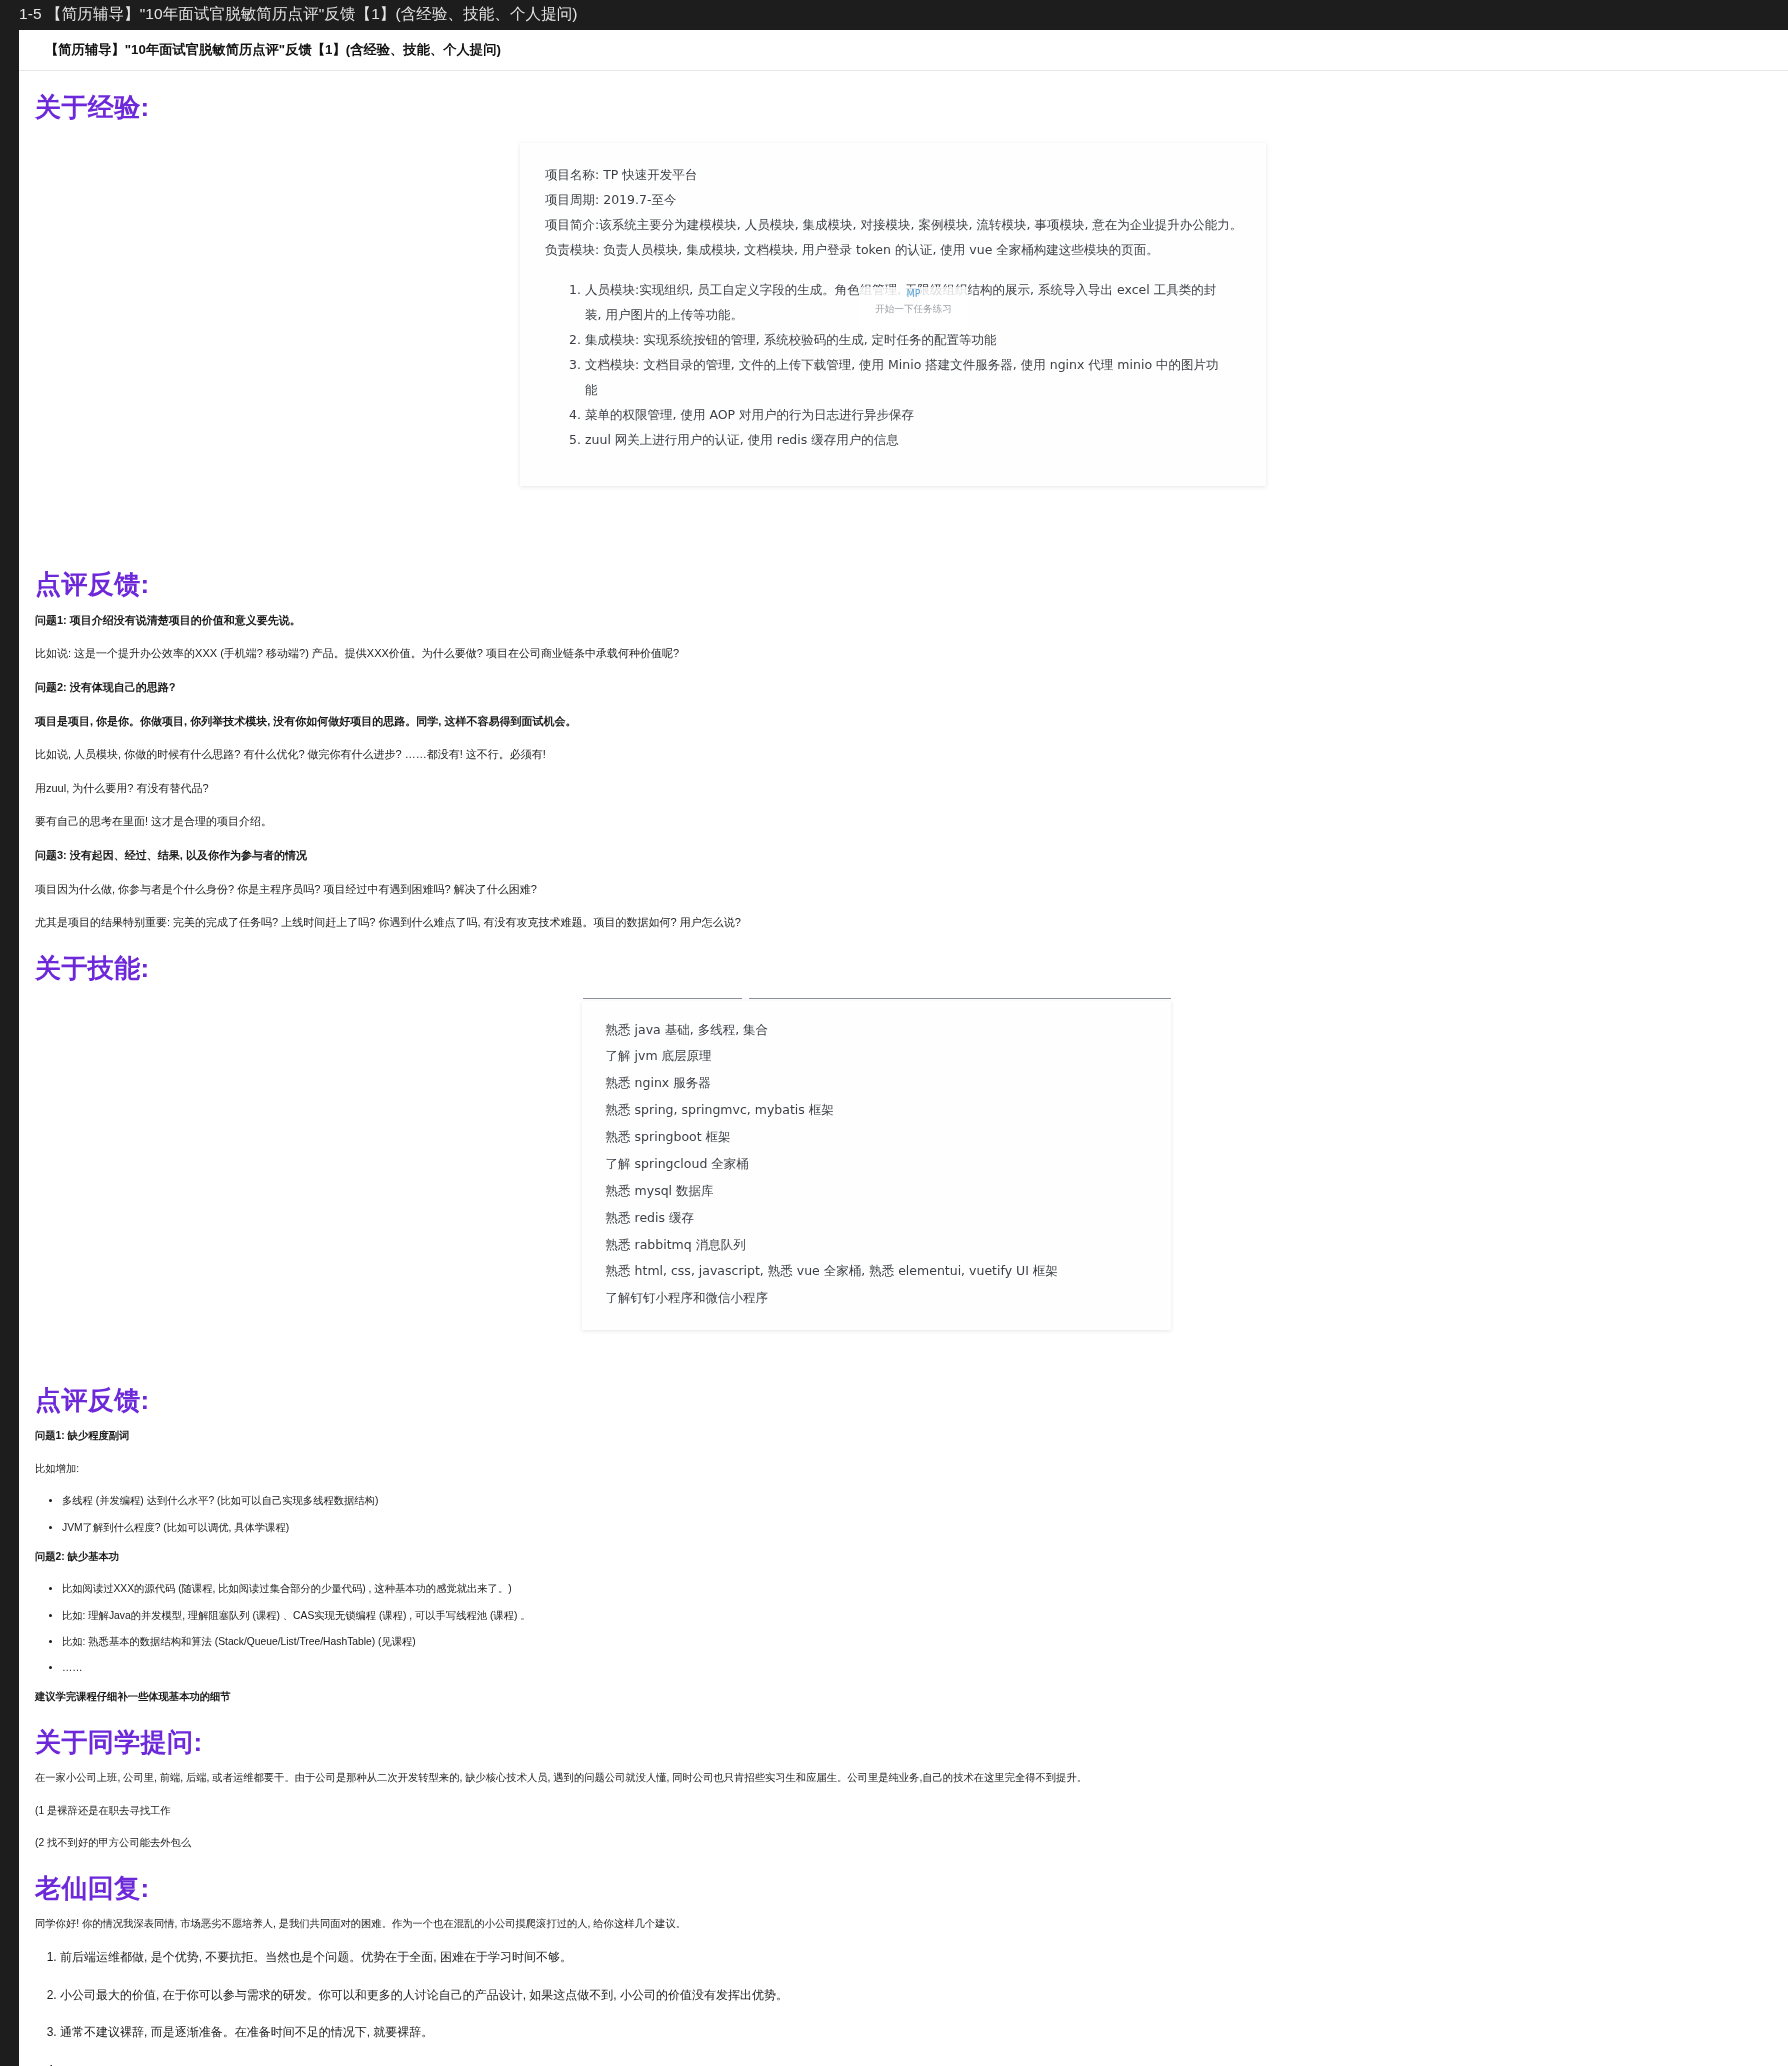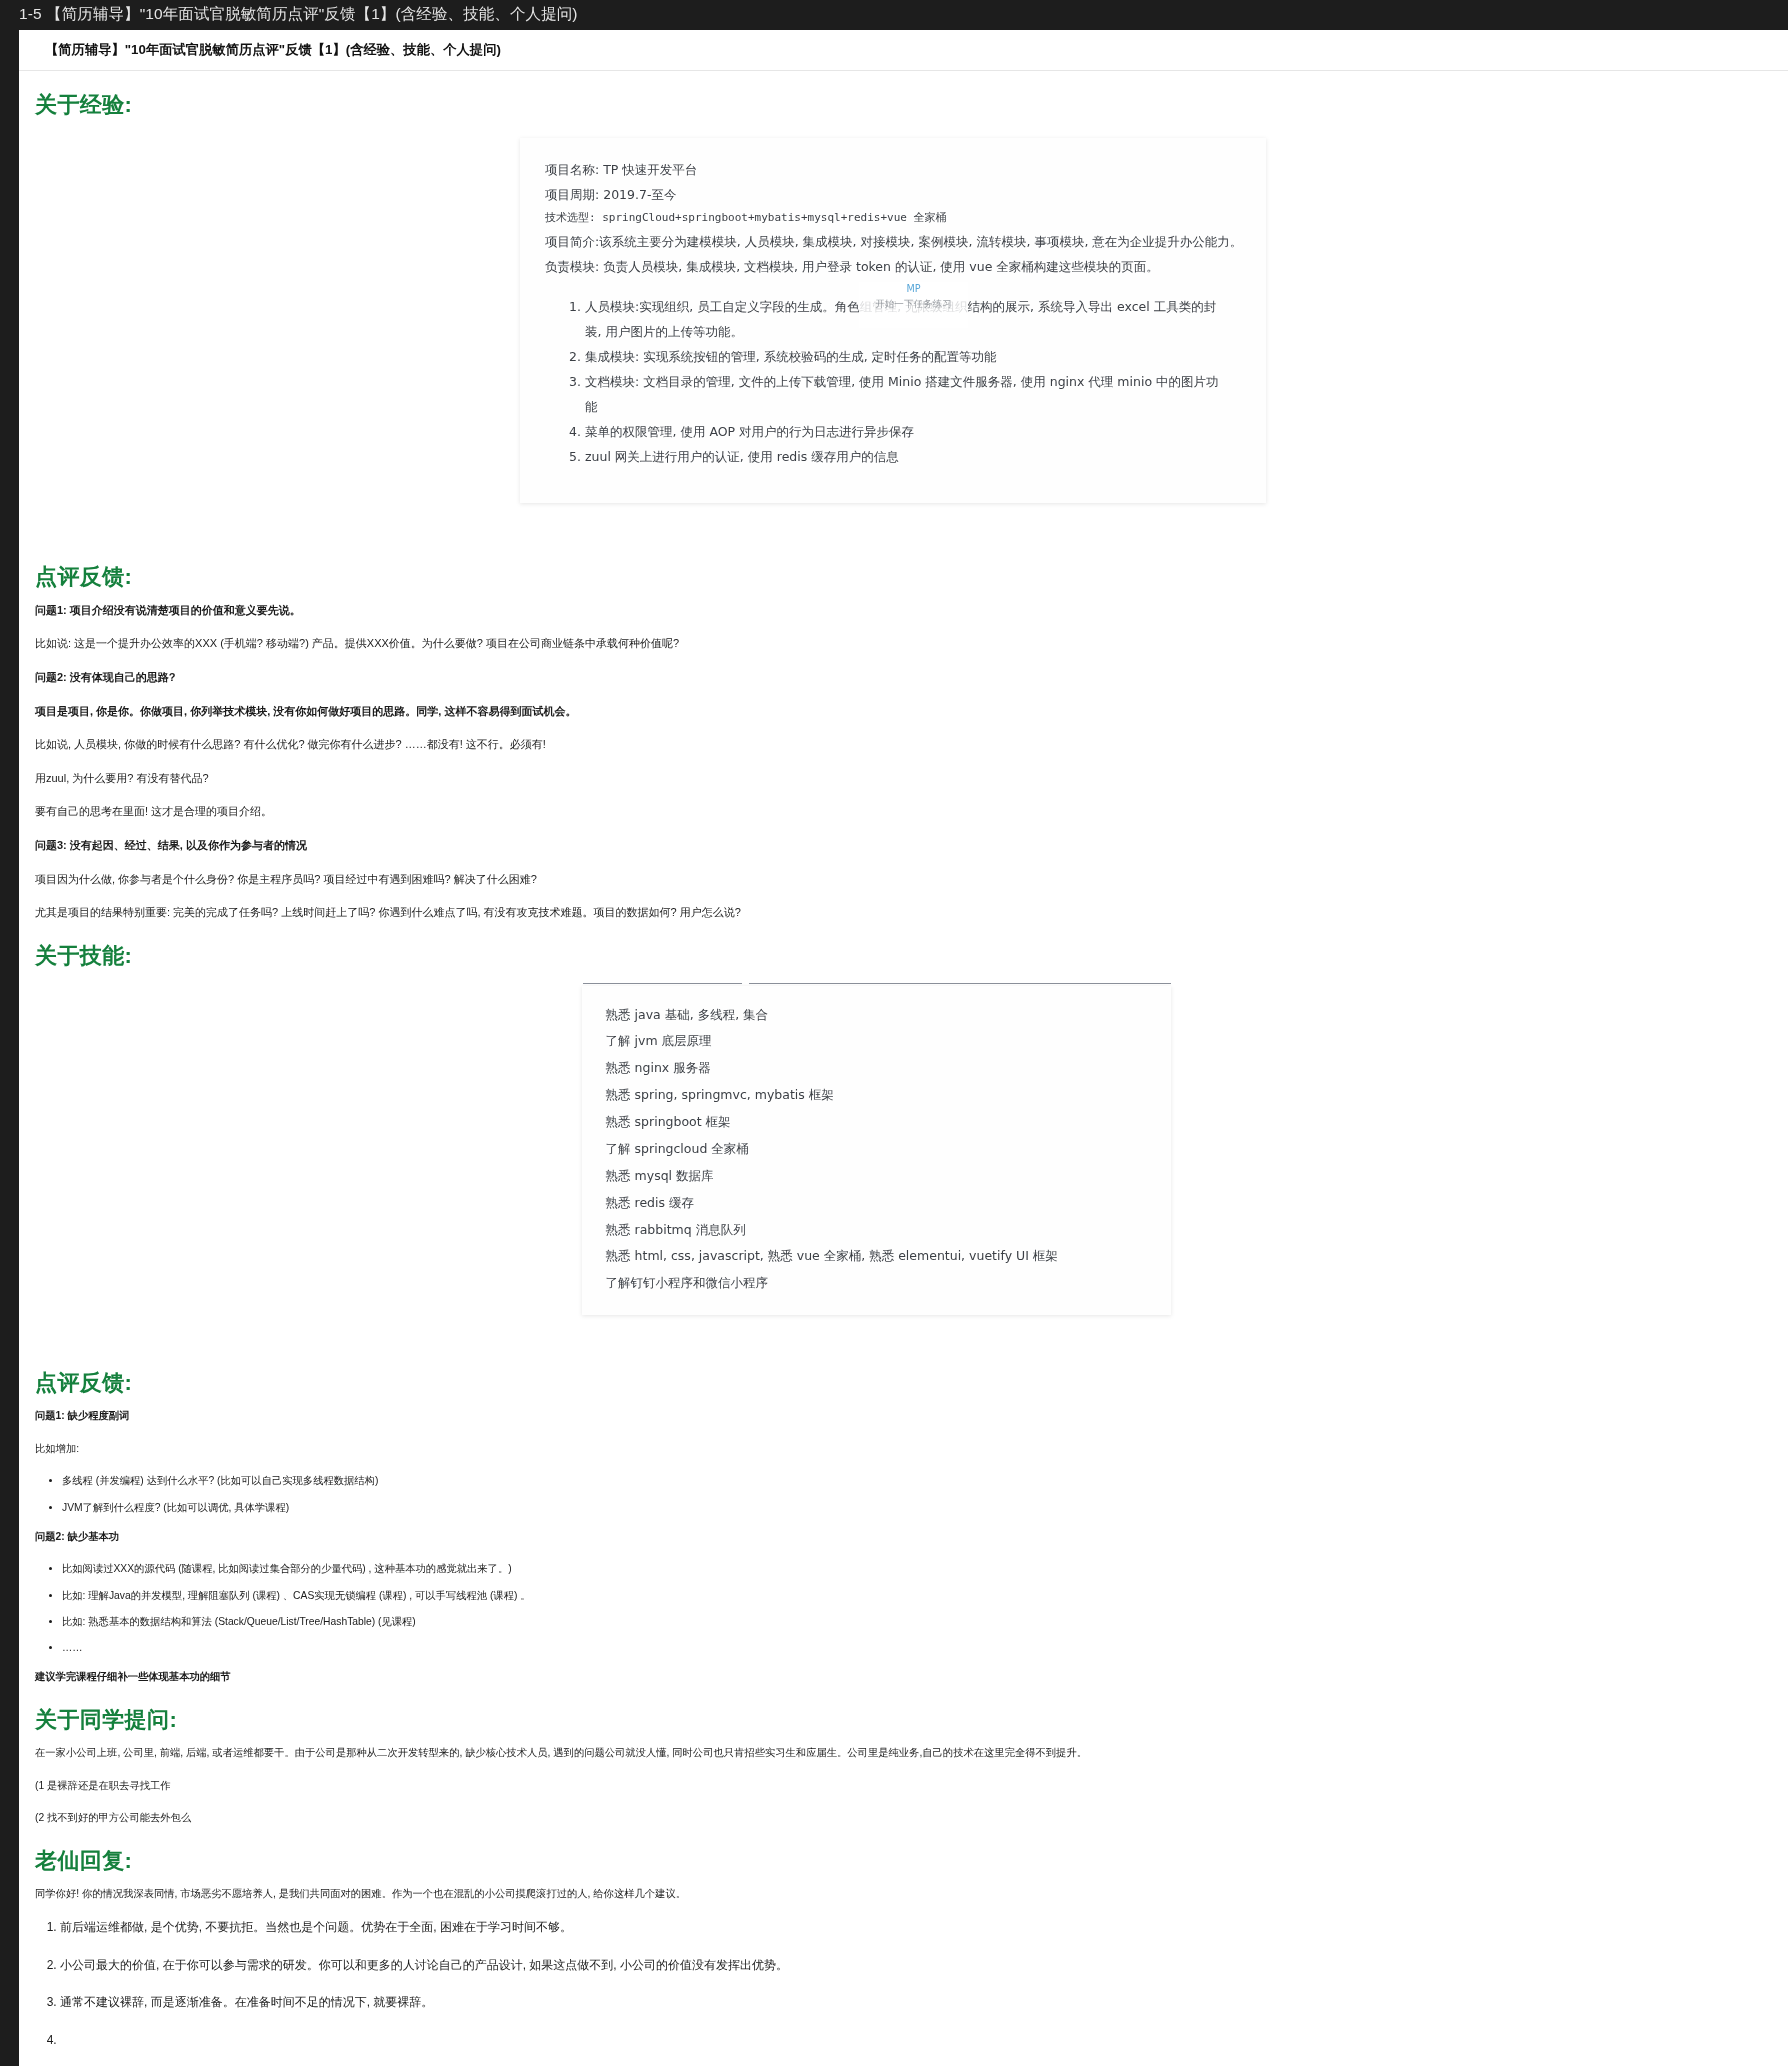--- a/index.html
+++ b/index.html
@@ -39,24 +39,24 @@
   .docheader {
     border-bottom: 0.7px solid #e6e6e6;
     padding: 11.8px 0 11px 26px;
     font-size: 13.3px;
     font-weight: bold;
     color: #111;
   }
   .content { padding: 0 0 0 0; }
 
   h2.section {
-    font-size: 22px;
+    font-size: 26px;
     font-weight: bold;
     margin: 19px 0 10.3px 16px;
-    color: #15803d;
+    color: #6d28d9;
     letter-spacing: 0.4px;
   }
   .para {
     font-size: 11px;
     line-height: 1.6;
     margin: 0 0 16px 16px;
     color: #1a1a1a;
   }
   .para.bold { font-weight: bold; }
   .para.small { font-size: 10.3px; }
@@ -147,21 +147,20 @@
     <div class="docheader">【简历辅导】"10年面试官脱敏简历点评"反馈【1】(含经验、技能、个人提问)</div>
 
     <div class="content">
 
       <h2 class="section">关于经验:</h2>
 
       <div class="imgwrap">
         <div class="exp-card">
           <div class="line">项目名称: TP 快速开发平台</div>
           <div class="line">项目周期: 2019.7-至今</div>
-          <div class="line mono">技术选型: springCloud+springboot+mybatis+mysql+redis+vue 全家桶</div>
           <div class="line">项目简介:该系统主要分为建模模块, 人员模块, 集成模块, 对接模块, 案例模块, 流转模块, 事项模块, 意在为企业提升办公能力。</div>
           <div class="line">负责模块: 负责人员模块, 集成模块, 文档模块, 用户登录 token 的认证, 使用 vue 全家桶构建这些模块的页面。</div>
           <ol>
             <li>人员模块:实现组织, 员工自定义字段的生成。角色组管理, 无限级组织结构的展示, 系统导入导出 excel 工具类的封装, 用户图片的上传等功能。</li>
             <li>集成模块: 实现系统按钮的管理, 系统校验码的生成, 定时任务的配置等功能</li>
             <li>文档模块: 文档目录的管理, 文件的上传下载管理, 使用 Minio 搭建文件服务器, 使用 nginx 代理 minio 中的图片功能</li>
             <li>菜单的权限管理, 使用 AOP 对用户的行为日志进行异步保存</li>
             <li>zuul 网关上进行用户的认证, 使用 redis 缓存用户的信息</li>
           </ol>
           <div class="mp-tip">

